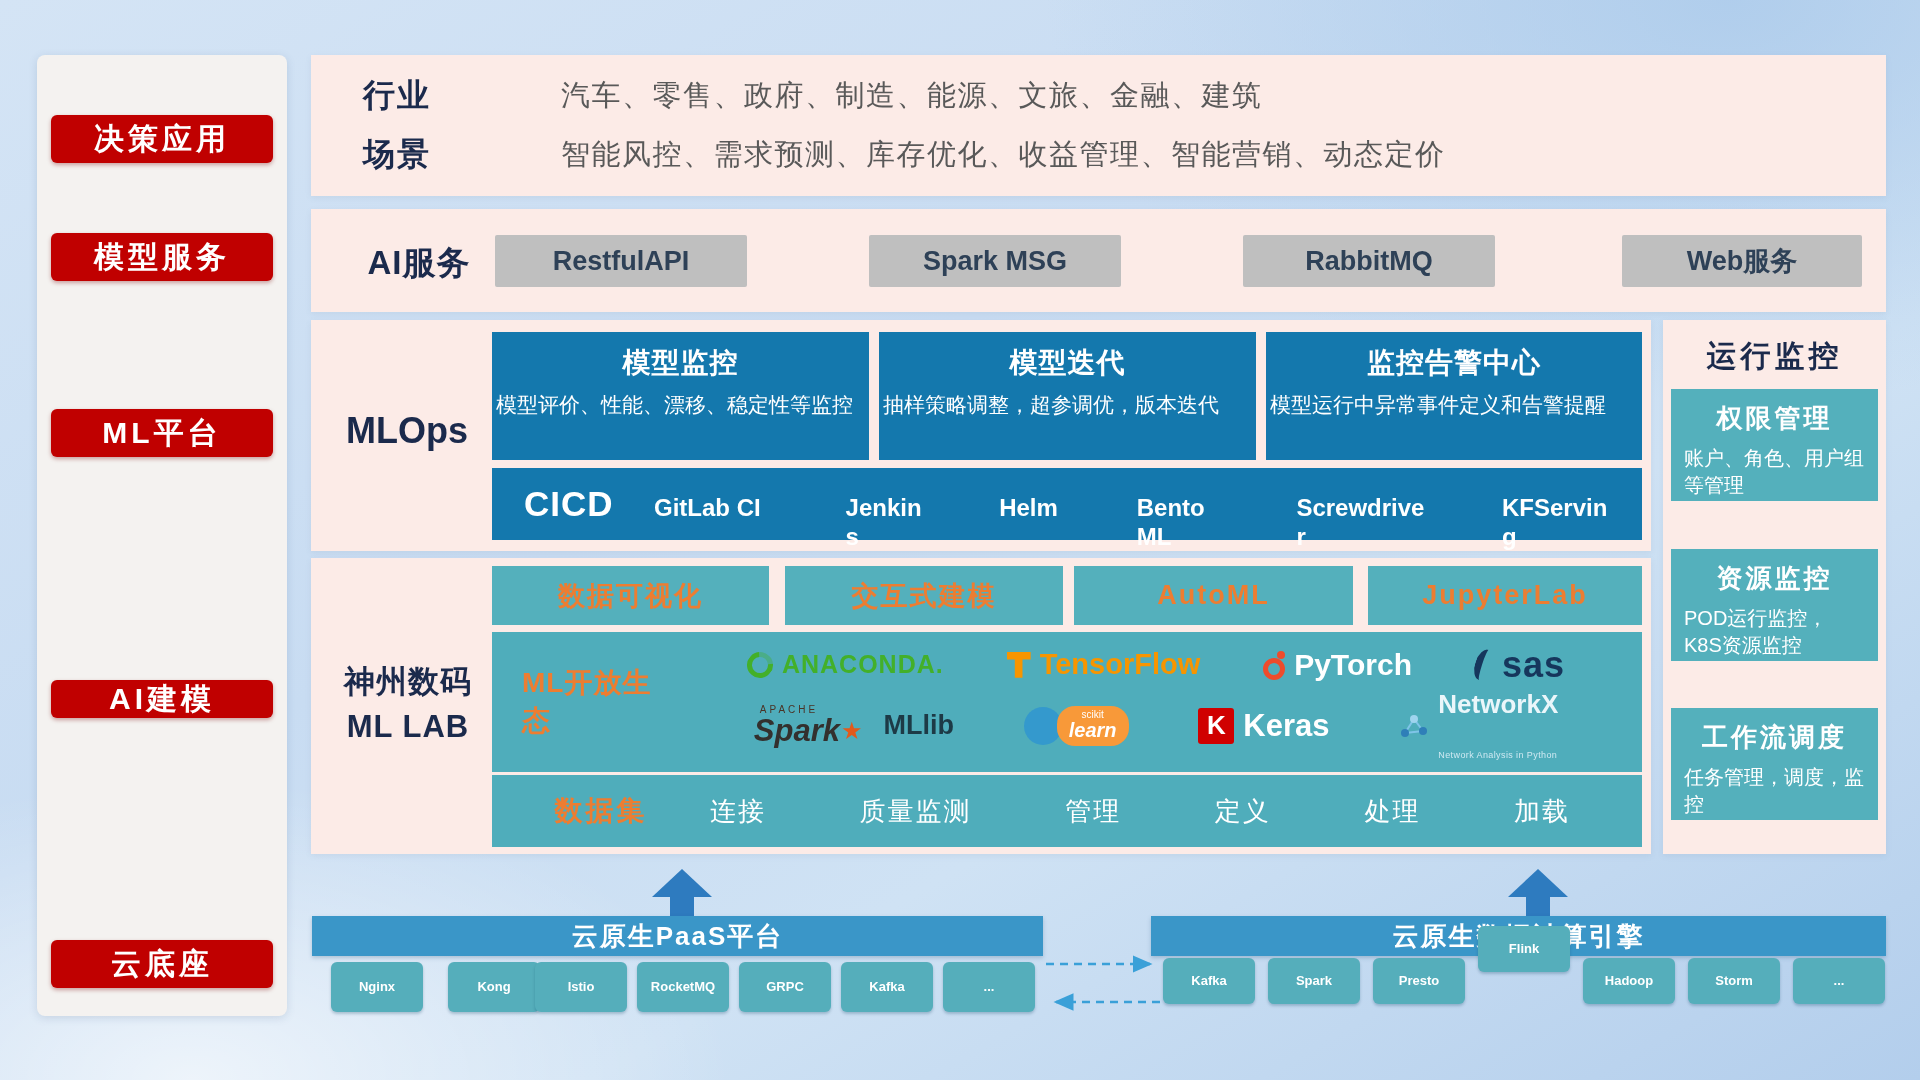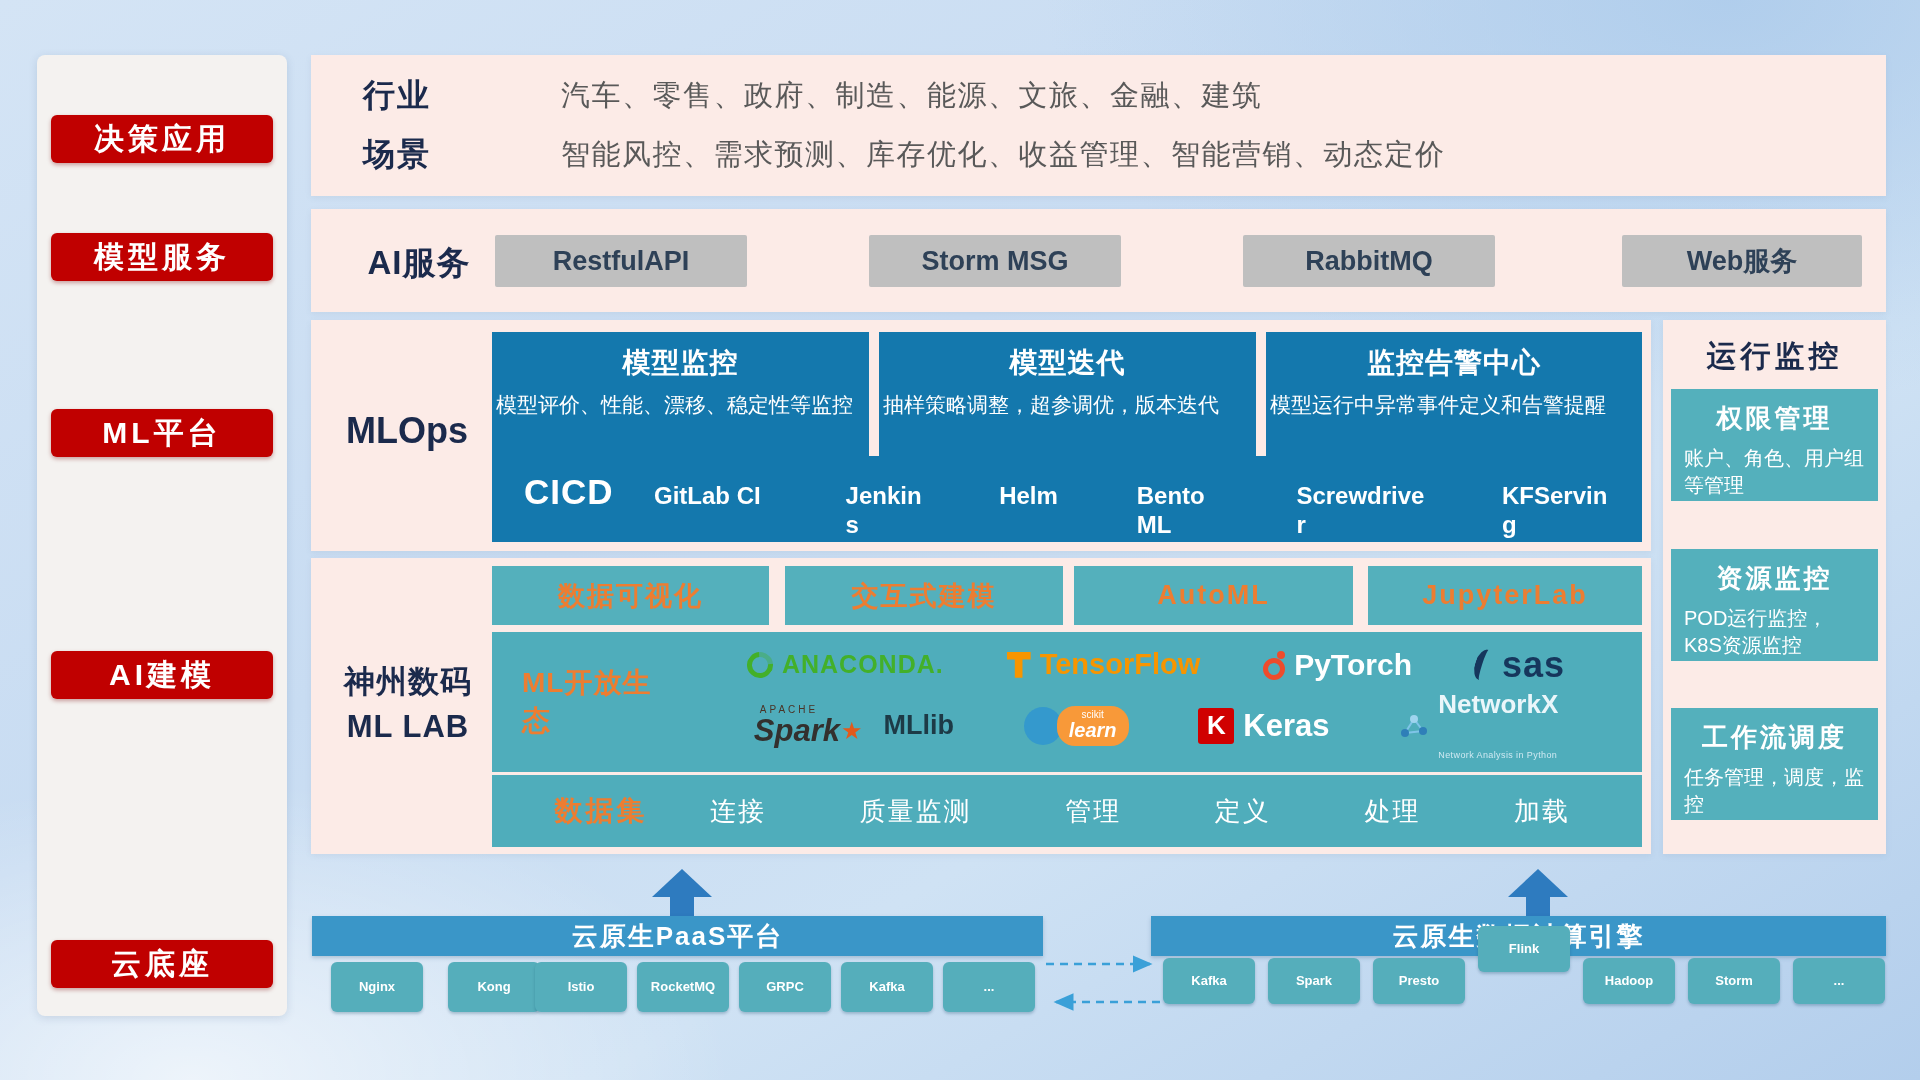--- a/index.html
+++ b/index.html
@@ -87,60 +87,60 @@
 </style>
 </head>
 <body>
 
 <div class="canvas">
 
   <aside class="abs sidebar" style="left:37px;top:55px;width:250px;height:961px">
     <div class="abs red-btn" style="left:14px;top:60px;width:222px;height:48px">决策应用</div>
     <div class="abs red-btn" style="left:14px;top:178px;width:222px;height:48px">模型服务</div>
     <div class="abs red-btn" style="left:14px;top:354px;width:222px;height:48px">ML平台</div>
-    <div class="abs red-btn" style="left:14px;top:596px;width:222px;height:48px">AI建模</div>
+    <div class="abs red-btn" style="left:14px;top:625px;width:222px;height:38px">AI建模</div>
     <div class="abs red-btn" style="left:14px;top:885px;width:222px;height:48px">云底座</div>
   </aside>
 
   <section class="abs panel" style="left:311px;top:55px;width:1575px;height:141px">
     <div class="ind-row" style="top:13px">
       <span class="row-label">行业</span>
       <span class="ind-text">汽车、零售、政府、制造、能源、文旅、金融、建筑</span>
     </div>
     <div class="ind-row" style="top:72px">
       <span class="row-label">场景</span>
       <span class="ind-text">智能风控、需求预测、库存优化、收益管理、智能营销、动态定价</span>
     </div>
   </section>
 
   <section class="abs panel" style="left:311px;top:209px;width:1575px;height:103px">
     <span class="abs row-label" style="left:40px;top:32px;width:136px;text-align:center;font-size:33px;letter-spacing:1px">AI服务</span>
     <div class="abs gray-btn" style="left:184px;top:26px;width:252px;height:52px">RestfulAPI</div>
-    <div class="abs gray-btn" style="left:558px;top:26px;width:252px;height:52px">Storm MSG</div>
+    <div class="abs gray-btn" style="left:558px;top:26px;width:252px;height:52px">Spark MSG</div>
     <div class="abs gray-btn" style="left:932px;top:26px;width:252px;height:52px">RabbitMQ</div>
     <div class="abs gray-btn" style="left:1311px;top:26px;width:240px;height:52px">Web服务</div>
   </section>
 
   <section class="abs panel" style="left:311px;top:320px;width:1340px;height:231px">
     <span class="abs row-label" style="left:26px;top:90px;width:140px;text-align:center;font-size:36px">MLOps</span>
 
     <div class="abs blue-card" style="left:181px;top:12px;width:377px;height:128px">
       <h3>模型监控</h3>
       <p>模型评价、性能、漂移、稳定性等监控</p>
     </div>
     <div class="abs blue-card" style="left:568px;top:12px;width:377px;height:128px">
       <h3>模型迭代</h3>
       <p>抽样策略调整，超参调优，版本迭代</p>
     </div>
     <div class="abs blue-card" style="left:955px;top:12px;width:376px;height:128px">
       <h3>监控告警中心</h3>
       <p>模型运行中异常事件定义和告警提醒</p>
     </div>
 
-    <div class="abs cicd" style="left:181px;top:136px;width:1150px;height:86px">
+    <div class="abs cicd" style="left:181px;top:148px;width:1150px;height:72px">
       <span class="cicd-label">CICD</span>
       <div class="cicd-items">
         <span class="cicd-item" style="width:118px">GitLab CI</span>
         <span class="cicd-item" style="width:80px">Jenkins</span>
         <span class="cicd-item" style="width:64px">Helm</span>
         <span class="cicd-item" style="width:86px">BentoML</span>
         <span class="cicd-item" style="width:132px">Screwdriver</span>
         <span class="cicd-item" style="width:108px">KFServing</span>
       </div>
     </div>

